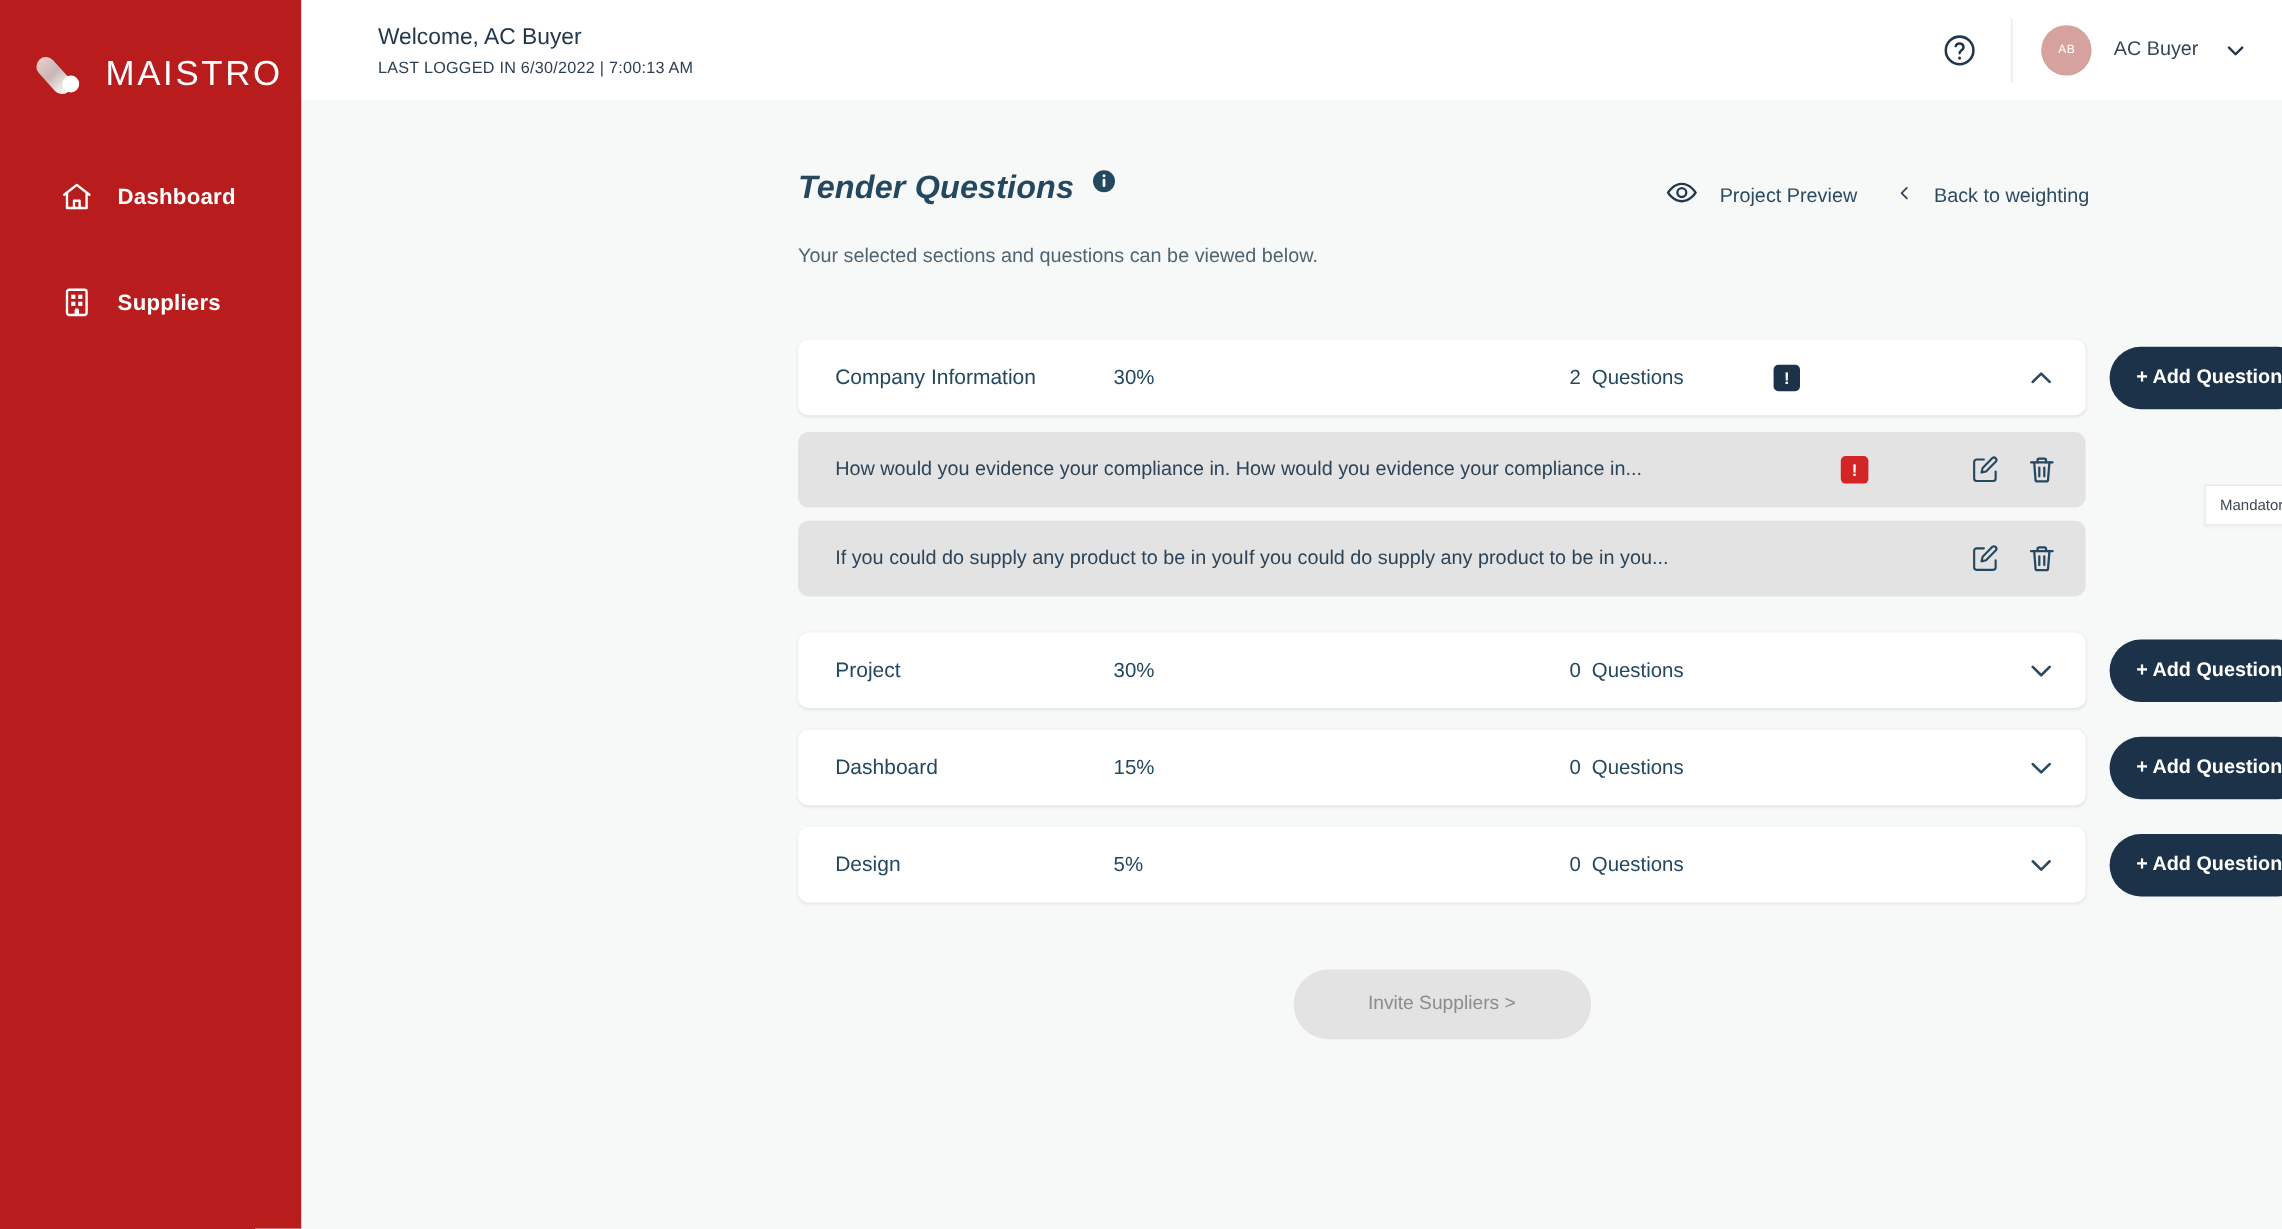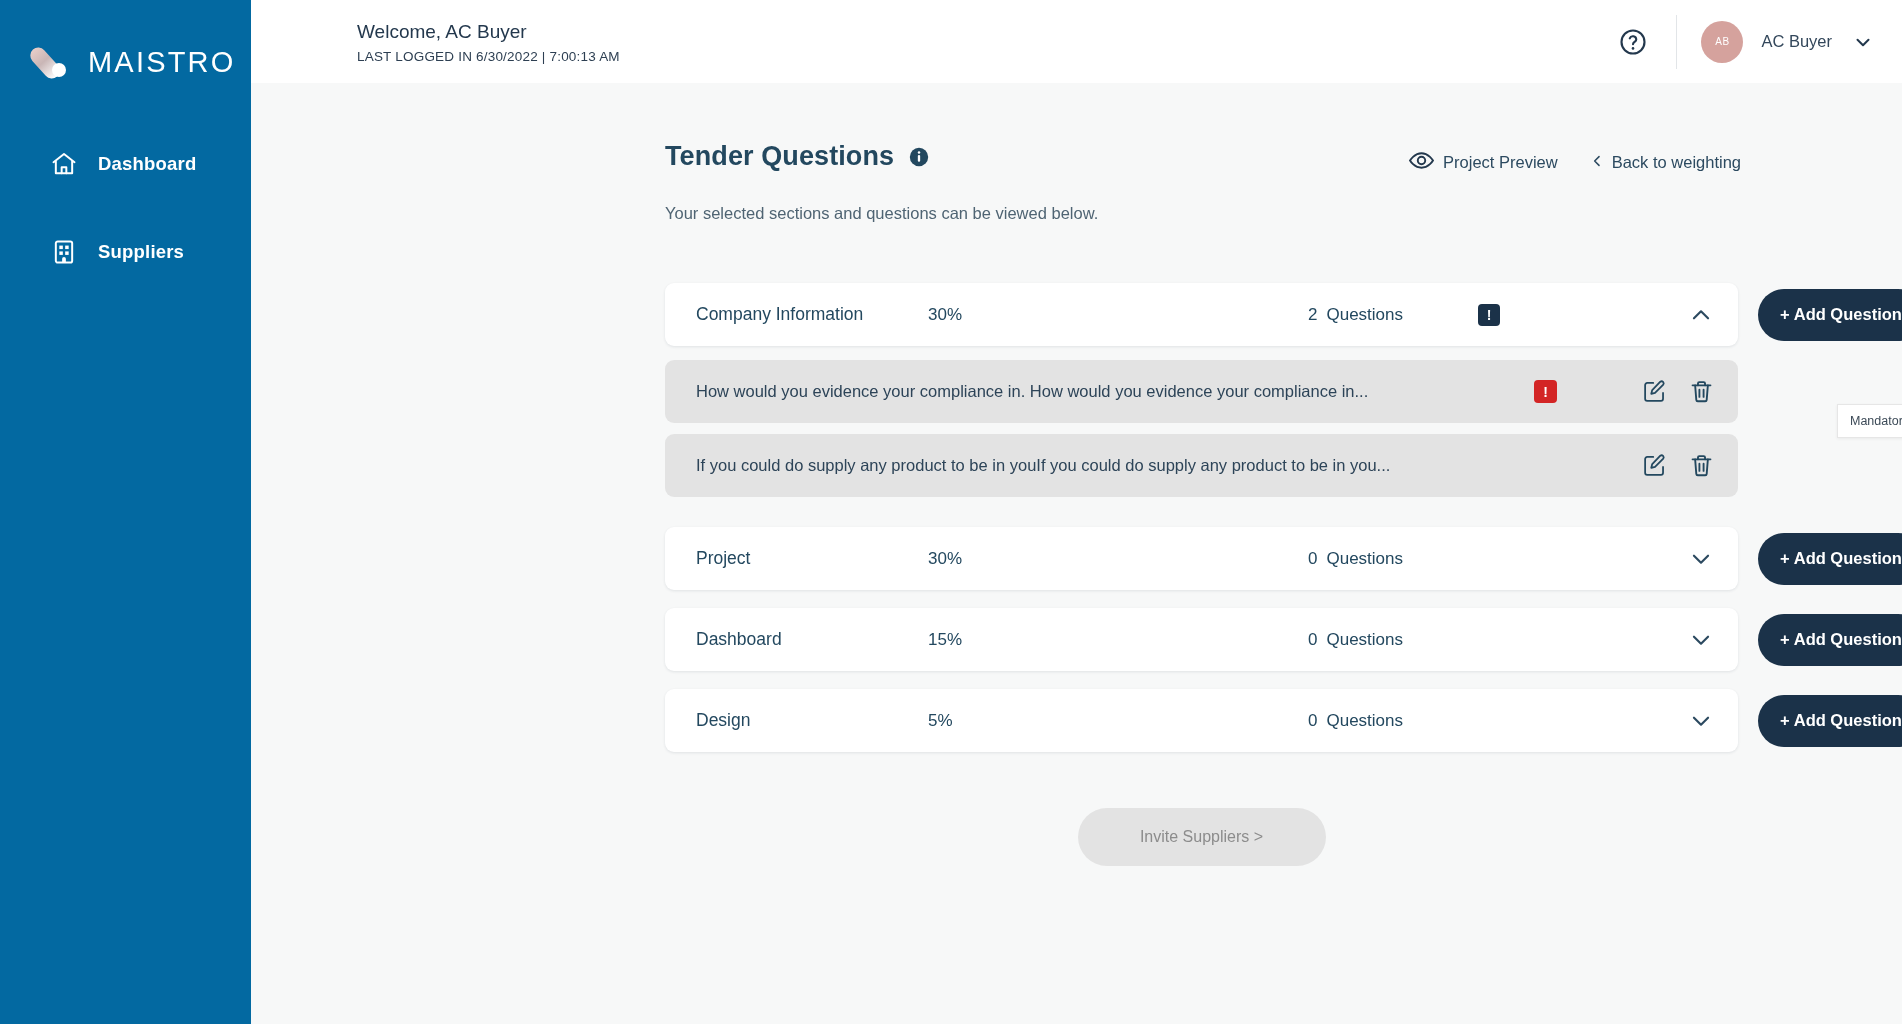--- a/index.html
+++ b/index.html
@@ -17,21 +17,21 @@
     width: 1902px;
     height: 1024px;
     display: flex;
     background: #f7f8f8;
   }
 
   
   .sidebar {
     width: 251px;
     height: 1024px;
-    background: #0369a1;
+    background: #b91c1c;
     flex: 0 0 251px;
     position: relative;
     z-index: 5;
     text-align: center;
   }
   .logo-wrap {
     display: flex;
     align-items: center;
     gap: 14px;
     padding: 28px 0 0 32px;
@@ -100,21 +100,21 @@
   .topbar {
     height: 83px;
     background: #ffffff;
     display: flex;
     align-items: center;
     justify-content: space-between;
     padding: 0 28px 0 0;
     flex: 0 0 83px;
     position: relative;
   }
-  .welcome-block { padding-left: 106px; }
+  .welcome-block { padding-left: 64px; }
   .welcome-title {
     font-size: 19px;
     color: #23384d;
     font-weight: 400;
     line-height: 1.35;
   }
   .welcome-sub {
     font-size: 13.5px;
     color: #2d3f52;
     letter-spacing: .2px;
@@ -167,22 +167,23 @@
     position: relative;
   }
 
   .page-head {
     display: flex;
     align-items: flex-start;
     justify-content: space-between;
   }
   .page-title-row {
     display: flex;
-    align-items: center;
+    align-items: flex-start;
     gap: 15px;
+    font-style: italic;
   }
   .page-title {
     font-size: 27px;
     font-weight: bold;
     color: #23485f;
     letter-spacing: .1px;
   }
   .info-icon { width: 20px; height: 20px; display:block; cursor: pointer; }
   .page-sub {
     margin-top: 32px;
@@ -193,21 +194,21 @@
   .head-actions {
     display: flex;
     align-items: center;
     gap: 32px;
     padding-top: 6px;
     margin-right: 186px;
   }
   .action-link {
     display: flex;
     align-items: center;
-    gap: 8px;
+    gap: 18px;
     color: #2c4a60;
     font-size: 16.5px;
     cursor: pointer;
     white-space: nowrap;
   }
 
   
   .sections { margin-top: 60px; }
   .section-block { margin-bottom: 14px; }
 

